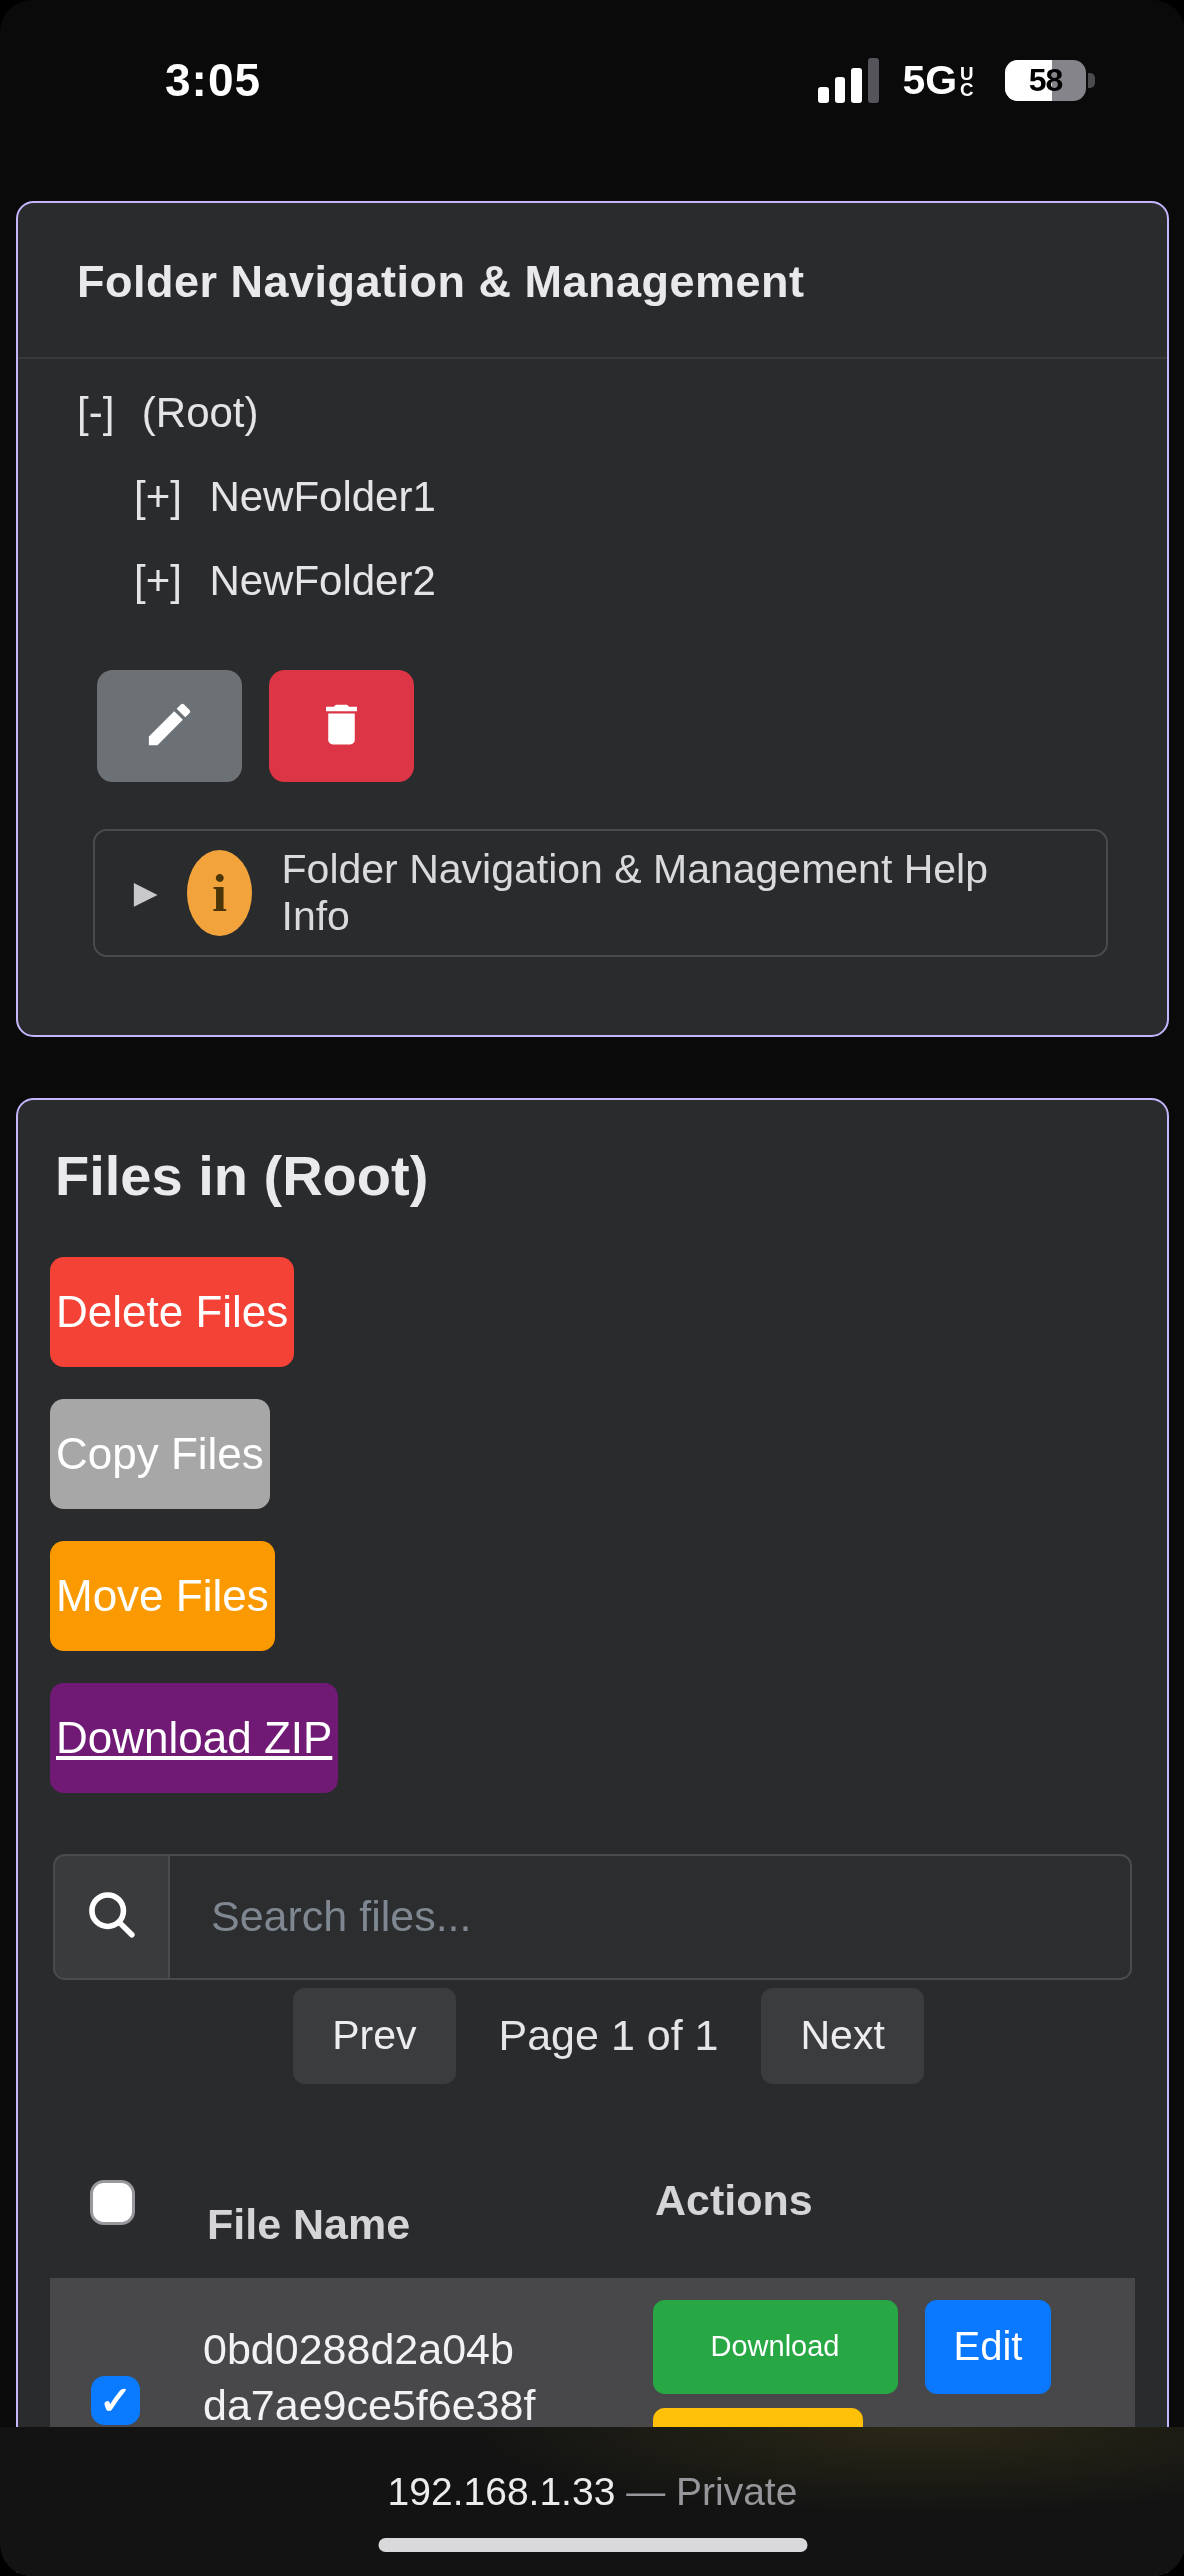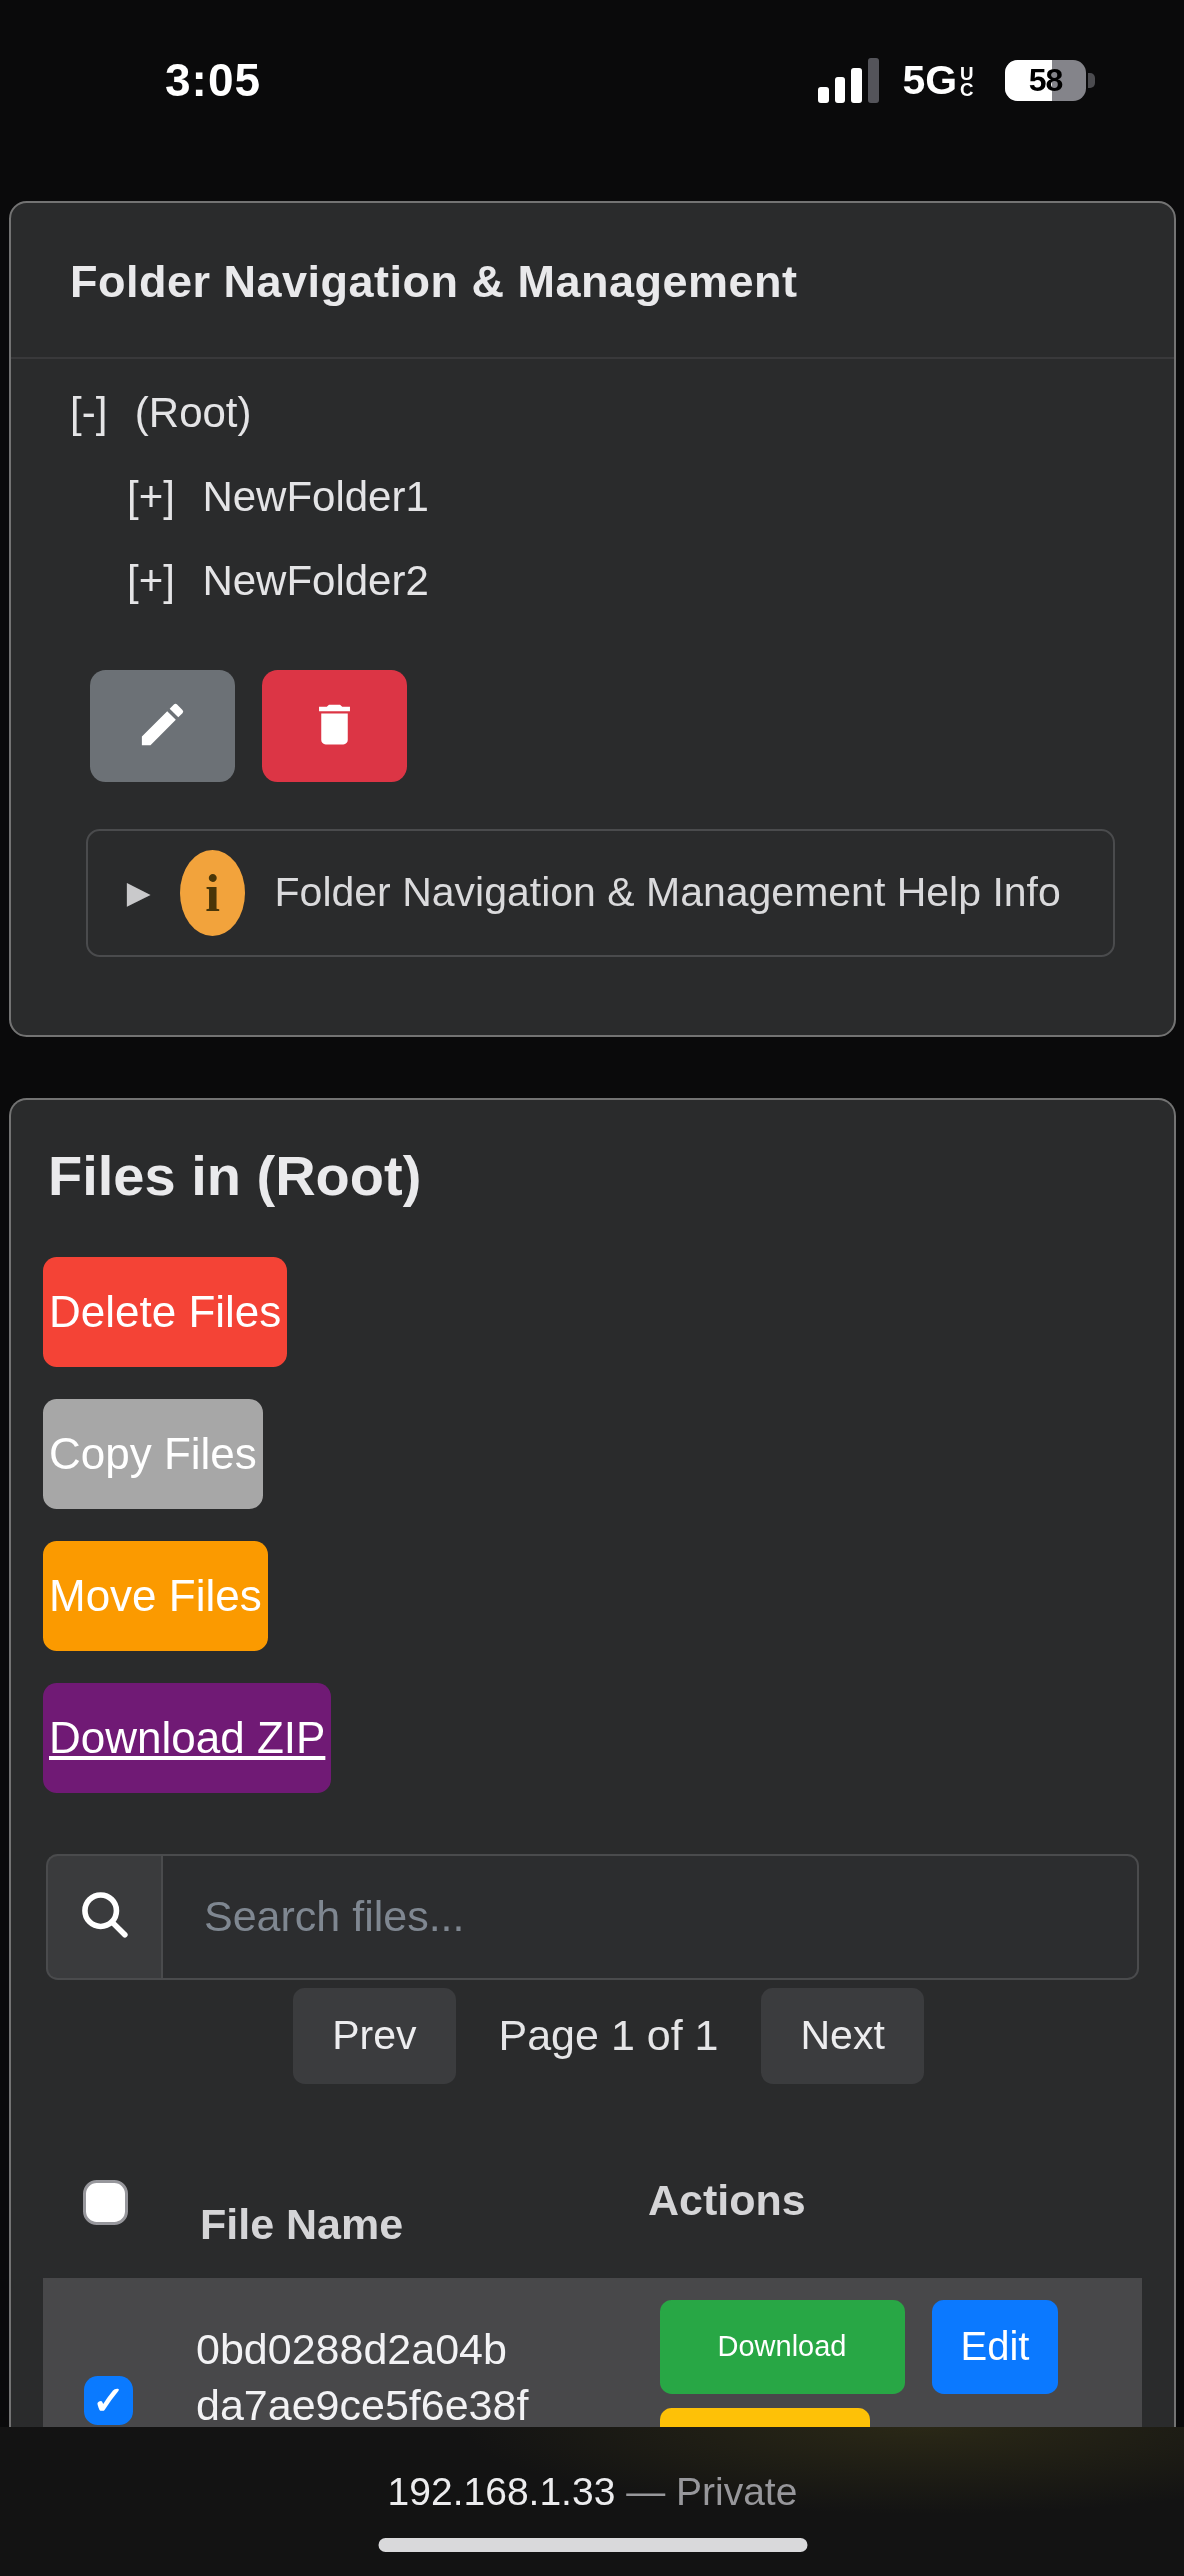--- a/index.html
+++ b/index.html
@@ -1,38 +1,38 @@
 <!DOCTYPE html>
 <html><head>
 <meta charset="utf-8">
 <style>
   html,body{margin:0;padding:0;background:#000;}
   *{box-sizing:border-box;font-family:"Liberation Sans",sans-serif;-webkit-font-smoothing:antialiased;}
-  #phone{position:relative;width:1185px;height:2576px;background:#0a0a0b;overflow:hidden;margin:0 auto;}
+  #phone{position:relative;width:1185px;height:2576px;background:#0a0a0b;overflow:hidden;margin:0 auto;border-radius:32px;}
 
   
   .status-bar{position:absolute;top:0;left:0;right:0;height:147px;display:flex;
     justify-content:space-between;align-items:center;padding:13.8px 90px 0 165px;z-index:5;}
   .time{font-size:46px;font-weight:700;color:#fff;letter-spacing:1px;}
   .status-right{display:flex;align-items:center;gap:23.6px;}
   .signal{display:flex;align-items:flex-end;gap:5.9px;height:45px;}
   .signal i{display:block;width:10.8px;border-radius:2.9px;background:#fff;}
   .signal .b1{height:15.7px}.signal .b2{height:25.5px}.signal .b3{height:35px}
   .signal .b4{height:45px;background:#54545a;}
   .network{display:flex;align-items:center;color:#fff;}
   .net-main{font-size:41px;font-weight:600;}
   .net-sub{display:flex;flex-direction:column;margin-left:2.9px;font-size:18.7px;font-weight:800;line-height:16.7px;margin-top:3.9px;}
   .battery{display:flex;align-items:center;margin-left:8px;}
   .battery-body{position:relative;width:81px;height:41px;border-radius:12.8px;overflow:hidden;background:#84848a;}
   .battery-fill{position:absolute;left:0;top:0;bottom:0;width:58%;background:#fff;}
   .battery-num{position:relative;z-index:1;width:100%;text-align:center;font-size:32px;font-weight:700;color:#000;line-height:41px;letter-spacing:-1px;}
   .battery-nub{width:6.9px;height:15.7px;background:#4c4c50;border-radius:0 4.9px 4.9px 0;margin-left:2px;}
 
   
-  .card{margin:0 9px;background:#2a2b2c;border:2px solid #737373;border-radius:17.7px;}
+  .card{margin:0 16px;background:#2a2b2c;border:2px solid #c4b5fd;border-radius:17.7px;}
   .folder-card{margin-top:201px;}
   .card-header{padding:53px 59px 49px;border-bottom:2px solid #39393b;}
   .card1-title{font-size:45px;font-weight:700;color:#e9e9eb;letter-spacing:0.5px;}
   .card-body{padding:11.8px 59px 78px;}
   .tree-row{display:flex;align-items:center;height:84px;color:#e4e4e6;font-size:42px;}
   .tree-row.child{padding-left:57px;}
   .tree-toggle{margin-right:27.5px;cursor:pointer;}
   .tree-name{cursor:pointer;}
   .folder-actions{display:flex;gap:27.5px;margin-top:47px;padding-left:19.6px;}
   .btn{border:none;cursor:pointer;}

